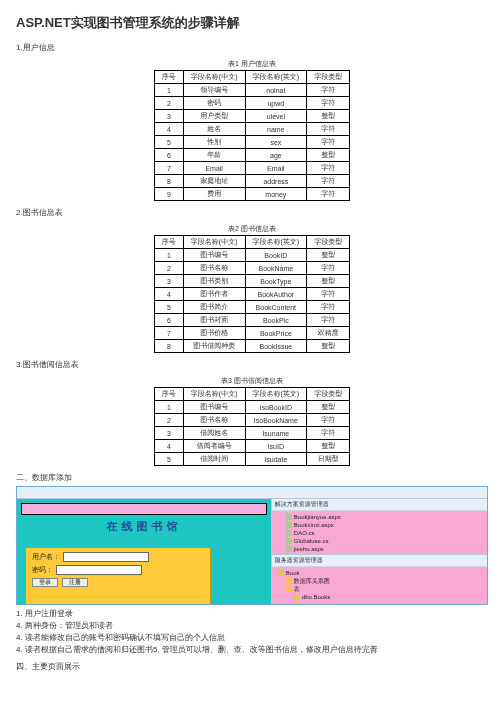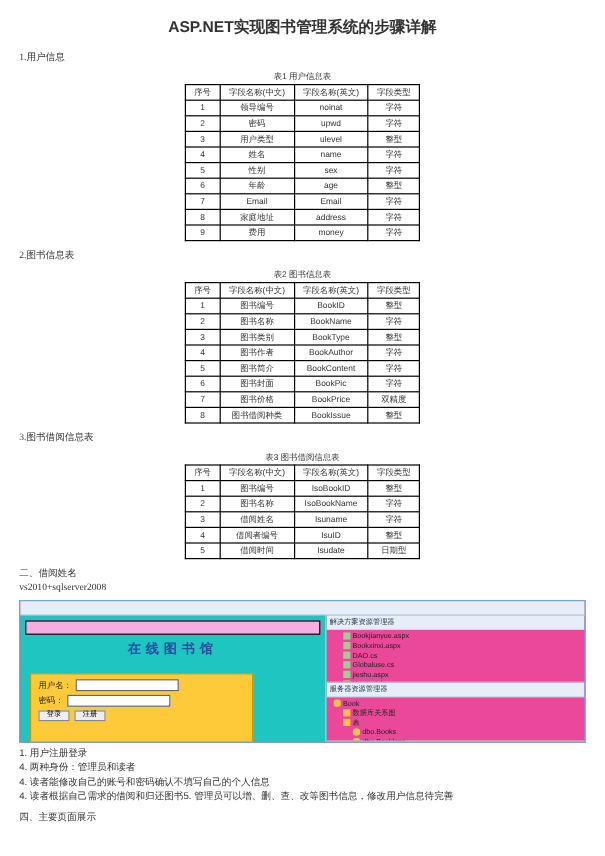--- a/index.html
+++ b/index.html
@@ -8,33 +8,32 @@
     background: #ffffff;
     font-family: "Microsoft YaHei", Arial, sans-serif;
     color: #333;
     width: 504px;
   }
   .page {
     padding: 10px 16px;
     box-sizing: border-box;
   }
   h1.title {
-    text-align: center;
+    text-align: left;
     font-size: 13px;
     margin: 4px 0 10px 0;
     font-weight: bold;
   }
   .sec {
     font-size: 8px;
     margin: 6px 0 2px 0;
   }
   .sub {
     font-size: 8px;
     margin: 2px 0 6px 0;
-    font-family: Liberation Serif, serif;
   }
   .caption {
     text-align: center;
     font-size: 7px;
     margin: 2px 0 1px 0;
   }
   table.info {
     border-collapse: collapse;
     margin: 0 auto 6px auto;
     font-size: 7px;
@@ -49,21 +48,21 @@
     font-weight: normal;
     background: #fff;
   }
 
   
   .ide-wrap {
     margin: 3px 0;
     width: 100%;
     border: 1px solid #6fa8d9;
     box-sizing: border-box;
-    background: #ec4899;
+    background: #f9a8d4;
   }
   .toolbar {
     height: 11px;
     background: #e6eff9;
     border-bottom: 1px solid #b6c9df;
   }
   .ide-body {
     display: flex;
     height: 105px;
   }
@@ -353,22 +352,21 @@
         </tr>
         <tr>
           <td>5</td>
           <td>借阅时间</td>
           <td>Isudate</td>
           <td>日期型</td>
         </tr>
       </tbody>
   </table>
 
-  <div class="sec">二、借阅姓名</div>
-  <div class="sub">vs2010+sqlserver2008</div>
+  <div class="sec">二、数据库添加</div>
 
   <div class="ide-wrap">
     <div class="toolbar"></div>
     <div class="ide-body">
       <div class="center-pane">
         <div class="top-pink"></div>
         <div class="center-head">在线图书馆</div>
         <div class="loginbox">
           <div class="row">
             <span>用户名：</span>

